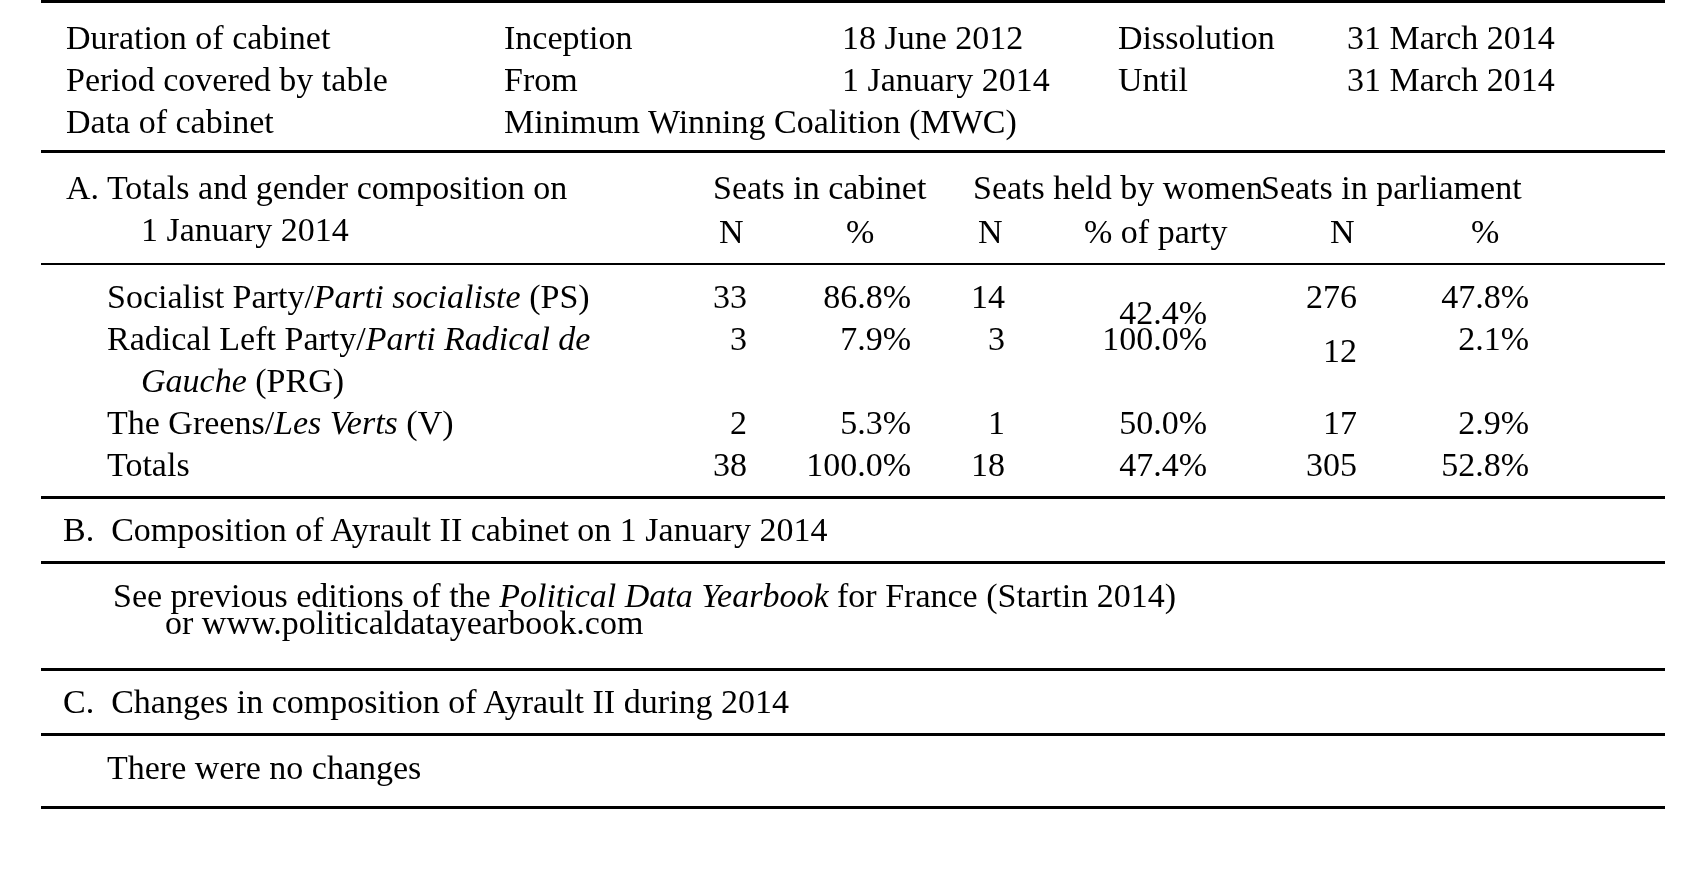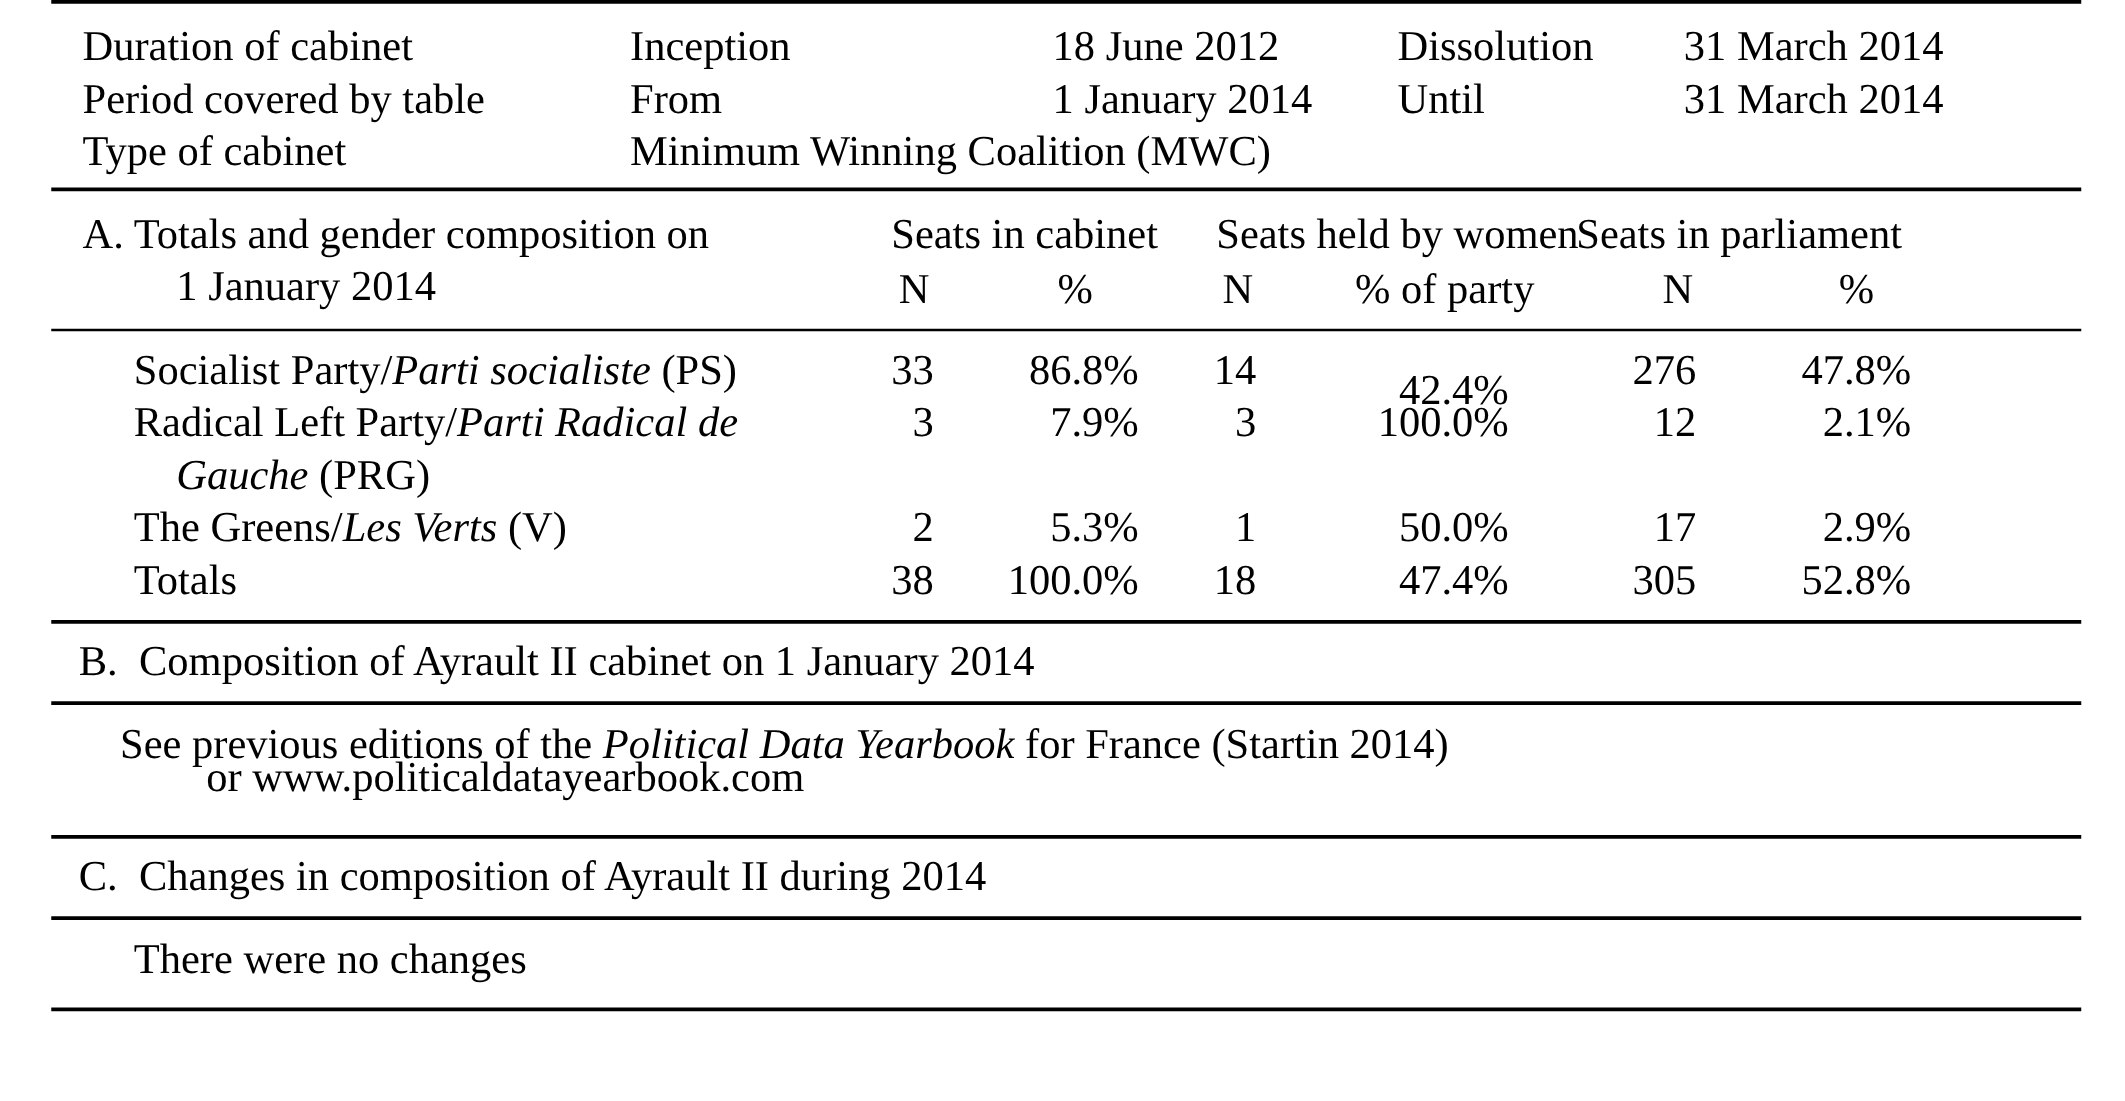--- a/index.html
+++ b/index.html
@@ -46,21 +46,21 @@
   <div class="abs" style="left:801px; top:17px;">18 June 2012</div>
   <div class="abs" style="left:1077px; top:17px;">Dissolution</div>
   <div class="abs" style="left:1306px; top:17px;">31 March 2014</div>
 
   <div class="abs" style="left:25px; top:59px;">Period covered by table</div>
   <div class="abs" style="left:463px; top:59px;">From</div>
   <div class="abs" style="left:801px; top:59px;">1 January 2014</div>
   <div class="abs" style="left:1077px; top:59px;">Until</div>
   <div class="abs" style="left:1306px; top:59px;">31 March 2014</div>
 
-  <div class="abs" style="left:25px; top:101px;">Type of cabinet</div>
+  <div class="abs" style="left:25px; top:101px;">Data of cabinet</div>
   <div class="abs" style="left:463px; top:101px;">Minimum Winning Coalition (MWC)</div>
 
   <div class="rule" style="top:150px;"></div>
 
   <div class="abs" style="left:25px; top:167px;">A. Totals and gender composition on</div>
   <div class="abs" style="left:100px; top:209px;">1 January 2014</div>
 
   <div class="abs" style="left:672px; top:167px;">Seats in cabinet</div>
   <div class="abs" style="left:932px; top:167px;">Seats held by women</div>
   <div class="abs" style="left:1220px; top:167px;">Seats in parliament</div>
@@ -81,21 +81,21 @@
   <div class="abs r" style="left:1000px; width:166px; top:276px;margin-top:16px;">42.4%</div>
   <div class="abs r" style="left:1220px; width:96px; top:276px;">276</div>
   <div class="abs r" style="left:1340px; width:148px; top:276px;">47.8%</div>
 
   <div class="abs" style="left:66px; top:318px;"><span>Radical Left Party/</span><i>Parti Radical de</i></div>
   <div class="abs" style="left:100px; top:360px;text-align:center;"><i>Gauche</i><span> (PRG)</span></div>
   <div class="abs r" style="left:630px; width:76px; top:318px;">3</div>
   <div class="abs r" style="left:720px; width:150px; top:318px;">7.9%</div>
   <div class="abs r" style="left:890px; width:74px; top:318px;">3</div>
   <div class="abs r" style="left:1000px; width:166px; top:318px;">100.0%</div>
-  <div class="abs r" style="left:1220px; width:96px; top:318px;">12</div>
+  <div class="abs r" style="left:1220px; width:96px; top:330px;">12</div>
   <div class="abs r" style="left:1340px; width:148px; top:318px;">2.1%</div>
 
   <div class="abs" style="left:66px; top:402px;"><span>The Greens/</span><i>Les Verts</i><span> (V)</span></div>
   <div class="abs r" style="left:630px; width:76px; top:402px;">2</div>
   <div class="abs r" style="left:720px; width:150px; top:402px;">5.3%</div>
   <div class="abs r" style="left:890px; width:74px; top:402px;">1</div>
   <div class="abs r" style="left:1000px; width:166px; top:402px;">50.0%</div>
   <div class="abs r" style="left:1220px; width:96px; top:402px;">17</div>
   <div class="abs r" style="left:1340px; width:148px; top:402px;">2.9%</div>
 
@@ -104,21 +104,21 @@
   <div class="abs r" style="left:720px; width:150px; top:444px;">100.0%</div>
   <div class="abs r" style="left:890px; width:74px; top:444px;">18</div>
   <div class="abs r" style="left:1000px; width:166px; top:444px;">47.4%</div>
   <div class="abs r" style="left:1220px; width:96px; top:444px;">305</div>
   <div class="abs r" style="left:1340px; width:148px; top:444px;">52.8%</div>
 
   <div class="rule" style="top:496px;"></div>
 
   <div class="abs" style="left:22px; top:509px; white-space:pre;">B.  Composition of Ayrault II cabinet on 1 January 2014</div>
   <div class="rule" style="top:561px;"></div>
-  <div class="abs" style="left:55px; top:575px; white-space:pre;"><span>See previous editions of the </span><i>Political Data Yearbook</i><span> for France (Startin 2014)</span></div>
+  <div class="abs" style="left:72px; top:575px; white-space:pre;"><span>See previous editions of the </span><i>Political Data Yearbook</i><span> for France (Startin 2014)</span></div>
   <div class="abs" style="left:124px; top:602px;">or www.politicaldatayearbook.com</div>
 
   <div class="rule" style="top:668px;"></div>
 
   <div class="abs" style="left:22px; top:681px; white-space:pre;">C.  Changes in composition of Ayrault II during 2014</div>
   <div class="rule" style="top:733px;"></div>
   <div class="abs" style="left:66px; top:747px;">There were no changes</div>
 
   <div class="rule" style="top:806px;"></div>
 </div>

